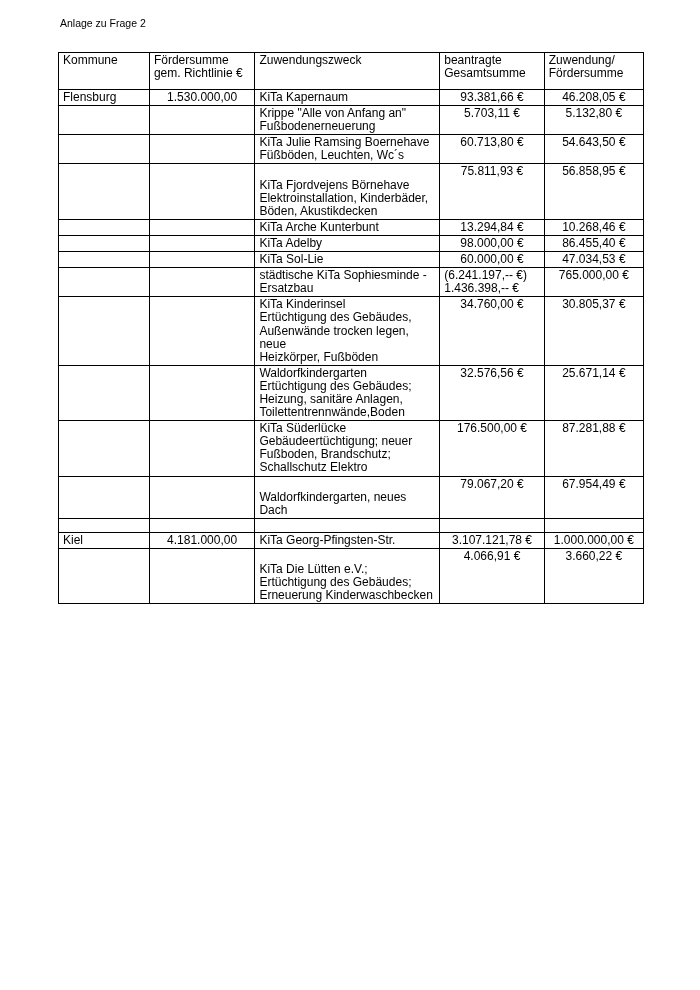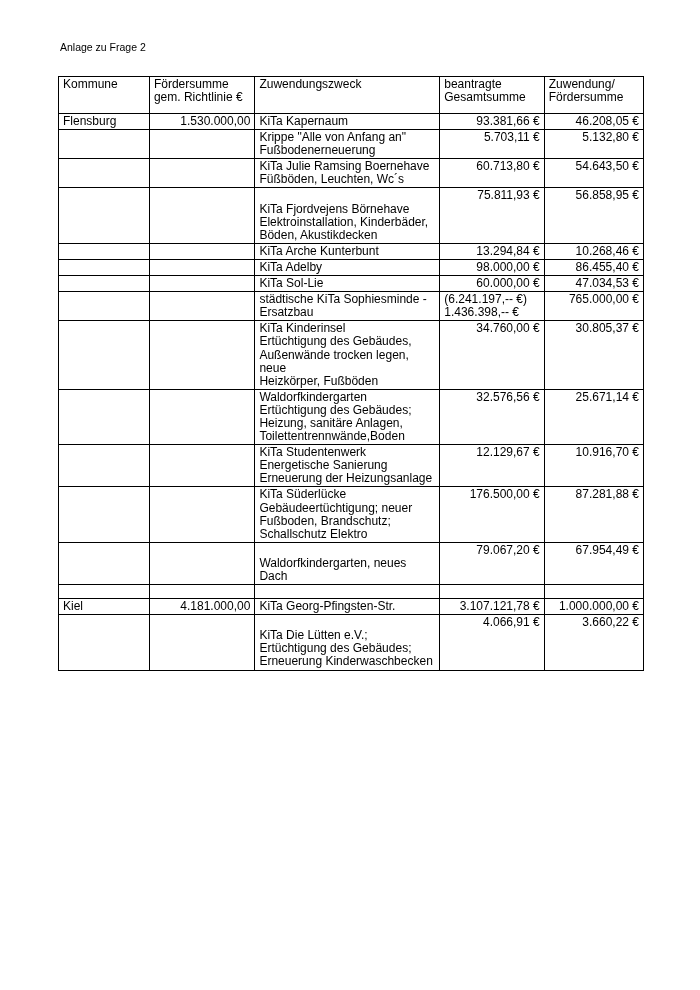--- a/index.html
+++ b/index.html
@@ -11,21 +11,21 @@
     width: 700px;
     height: 990px;
     font-family: "Liberation Sans", sans-serif;
     color: #000000;
     position: relative;
   }
   .page {
     width: 700px;
     height: 868px;
     box-sizing: border-box;
-    padding: 40px 56px 0 58px;
+    padding: 16px 56px 0 58px;
   }
   .doc-title {
     font-size: 10.5px;
     line-height: 14px;
     margin: 0 0 22px 2px;
     white-space: pre;
   }
   table.grant-table {
     border-collapse: collapse;
     width: 100%;
@@ -39,21 +39,21 @@
     vertical-align: top;
     white-space: pre-line;
   }
   
   col.c-kommune { width: 87px; }
   col.c-foerder { width: 101px; }
   col.c-zweck   { width: 177px; }
   col.c-gesamt  { width: 100px; }
   col.c-zuwend  { width: 95px; }
 
-  .num { text-align: right; }
+  .num { text-align: center; }
   .hdr td {
     vertical-align: bottom;
     padding-bottom: 1px;
   }
   .hdr .tall {
     height: 34px;
   }
   .empty-row td { height: 11px; }
   .bot-align { vertical-align: bottom; }
 </style>
@@ -162,29 +162,20 @@
           <td>Waldorfkindergarten
 Ertüchtigung des Gebäudes;
 Heizung, sanitäre  Anlagen,
 Toilettentrennwände,Boden</td>
           <td class="num bot-align">32.576,56 €</td>
           <td class="num bot-align">25.671,14 €</td>
         </tr>
         <tr>
           <td></td>
           <td class="num"></td>
-          <td>KiTa Studentenwerk
-Energetische Sanierung
-Erneuerung der Heizungsanlage</td>
-          <td class="num bot-align">12.129,67 €</td>
-          <td class="num bot-align">10.916,70 €</td>
-        </tr>
-        <tr>
-          <td></td>
-          <td class="num"></td>
           <td>KiTa Süderlücke
 Gebäudeertüchtigung; neuer
 Fußboden, Brandschutz;
 Schallschutz Elektro</td>
           <td class="num bot-align">176.500,00 €</td>
           <td class="num bot-align">87.281,88 €</td>
         </tr>
         <tr>
           <td></td>
           <td class="num"></td>

